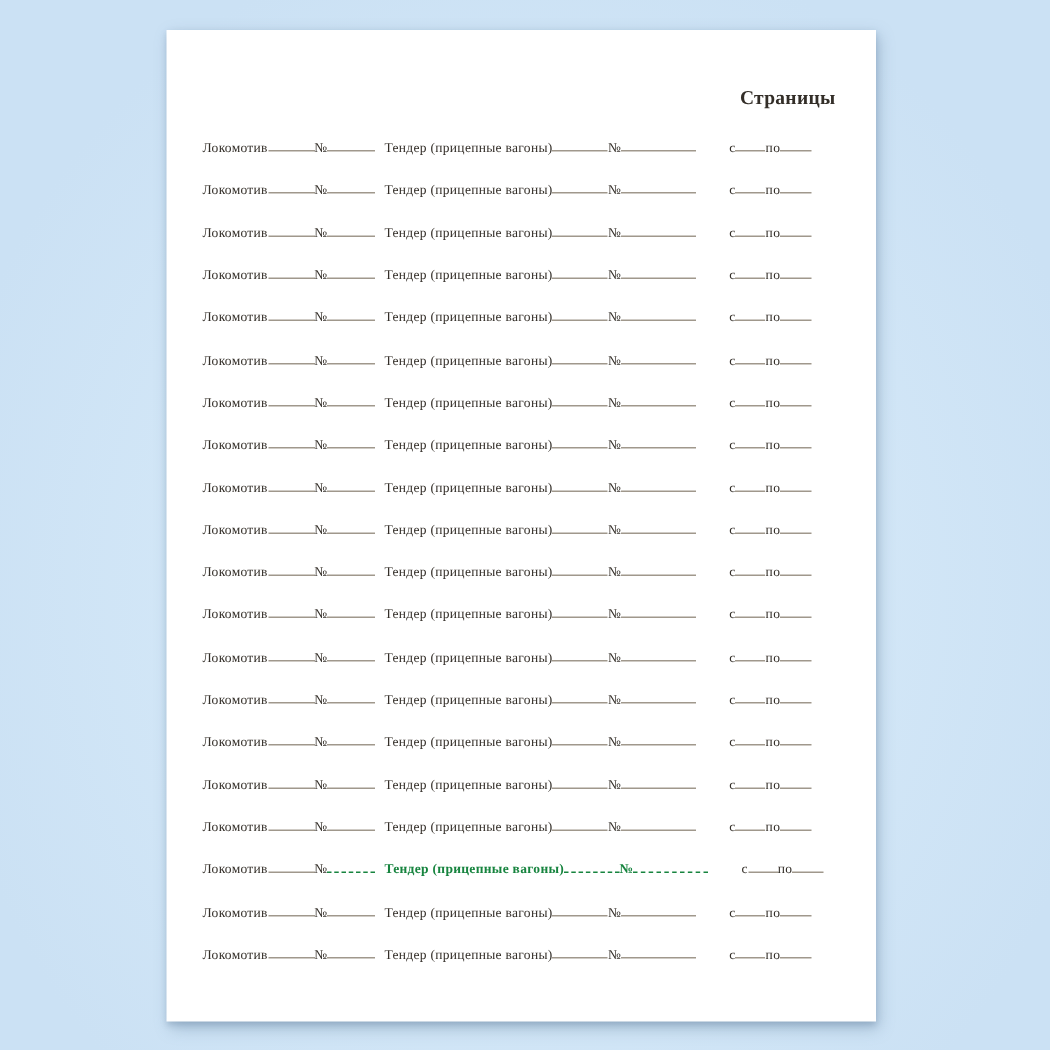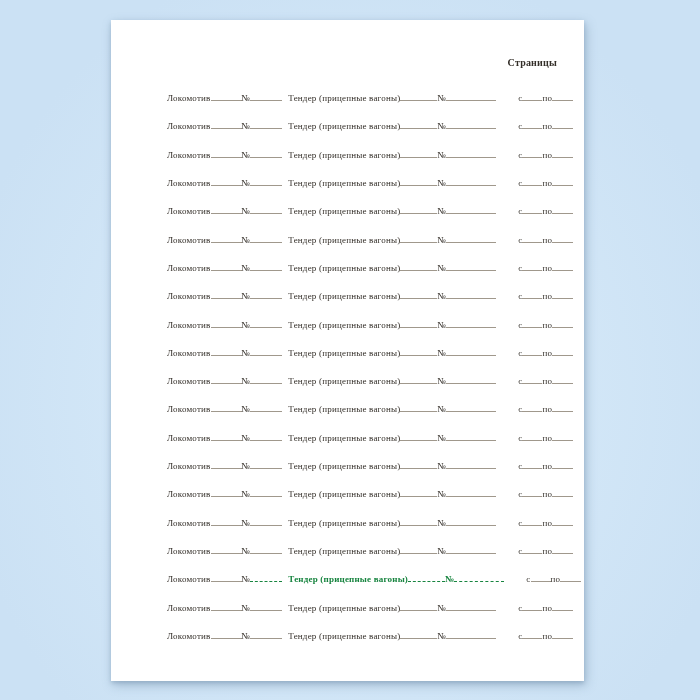--- a/index.html
+++ b/index.html
@@ -16,37 +16,36 @@
   .page {
     position: absolute;
     left: 111px; top: 20px;
     width: 473px; height: 661px;
     background: var(--page-bg);
     box-shadow: 2px 4px 10px rgba(96,125,155,0.40), 0 2px 4px rgba(96,125,155,0.30);
   }
   .pages-header {
     position: absolute;
     top: 37px; right: 27px;
-    font-size: 10px;
+    font-size: 13px;
     font-weight: bold;
     color: var(--text);
     letter-spacing: 0.2px;
   }
   .rows {
     position: absolute;
     left: 24px; right: 30px; top: 64px;
   }
   .row {
     height: 28.32px;
     line-height: 28.32px;
     font-size: 9px;
     color: var(--text);
     letter-spacing: 0.2px;
     white-space: nowrap;
-    margin-left: 32px;
   }
   .blank {
     display: inline-block;
     height: 4px;
     border-bottom: 1px solid var(--line);
     vertical-align: baseline;
   }
   .b1 { width: 31px; }
   .b2 { width: 32px; }
   .b3 { width: 37px; }

